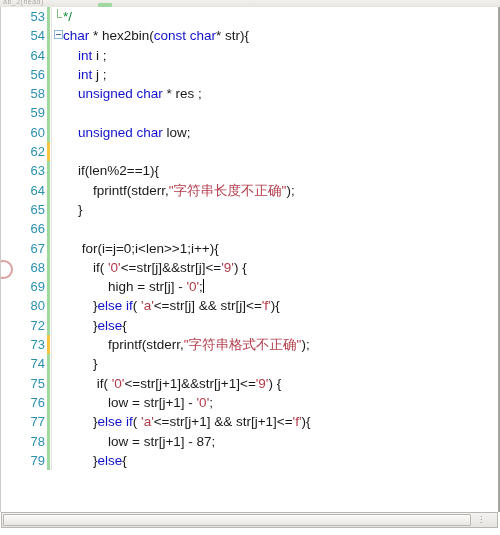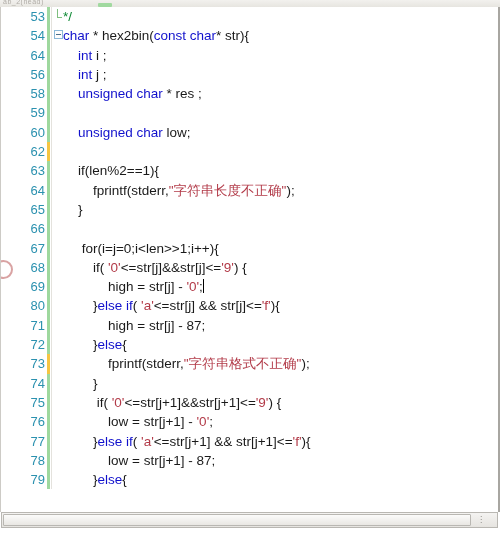--- a/index.html
+++ b/index.html
@@ -231,26 +231,20 @@
           <span class="gutter-sep"></span>
           <span class="code">            <span>high = str[j] - </span><span class="str">'0'</span><span>;</span><span class="caret"></span></span>
         </div>
         <div class="row">
           <span class="lnum">80</span>
           <span class="changebar"></span>
           <span class="gutter-sep"></span>
           <span class="code">        <span>}</span><span class="kw">else if</span><span>( </span><span class="str">'a'</span><span>&lt;=str[j] &amp;&amp; str[j]&lt;=</span><span class="str">'f'</span><span>){</span></span>
         </div>
         <div class="row">
-          <span class="lnum">71</span>
-          <span class="changebar"></span>
-          <span class="gutter-sep"></span>
-          <span class="code">            <span>high = str[j] - 87;</span></span>
-        </div>
-        <div class="row">
           <span class="lnum">72</span>
           <span class="changebar"></span>
           <span class="gutter-sep"></span>
           <span class="code">        <span>}</span><span class="kw">else</span><span>{</span></span>
         </div>
         <div class="row">
           <span class="lnum">73</span>
           <span class="changebar unsaved"></span>
           <span class="gutter-sep"></span>
           <span class="code">            <span>fprintf(stderr,</span><span class="str">"字符串格式不正确"</span><span>);</span></span>

